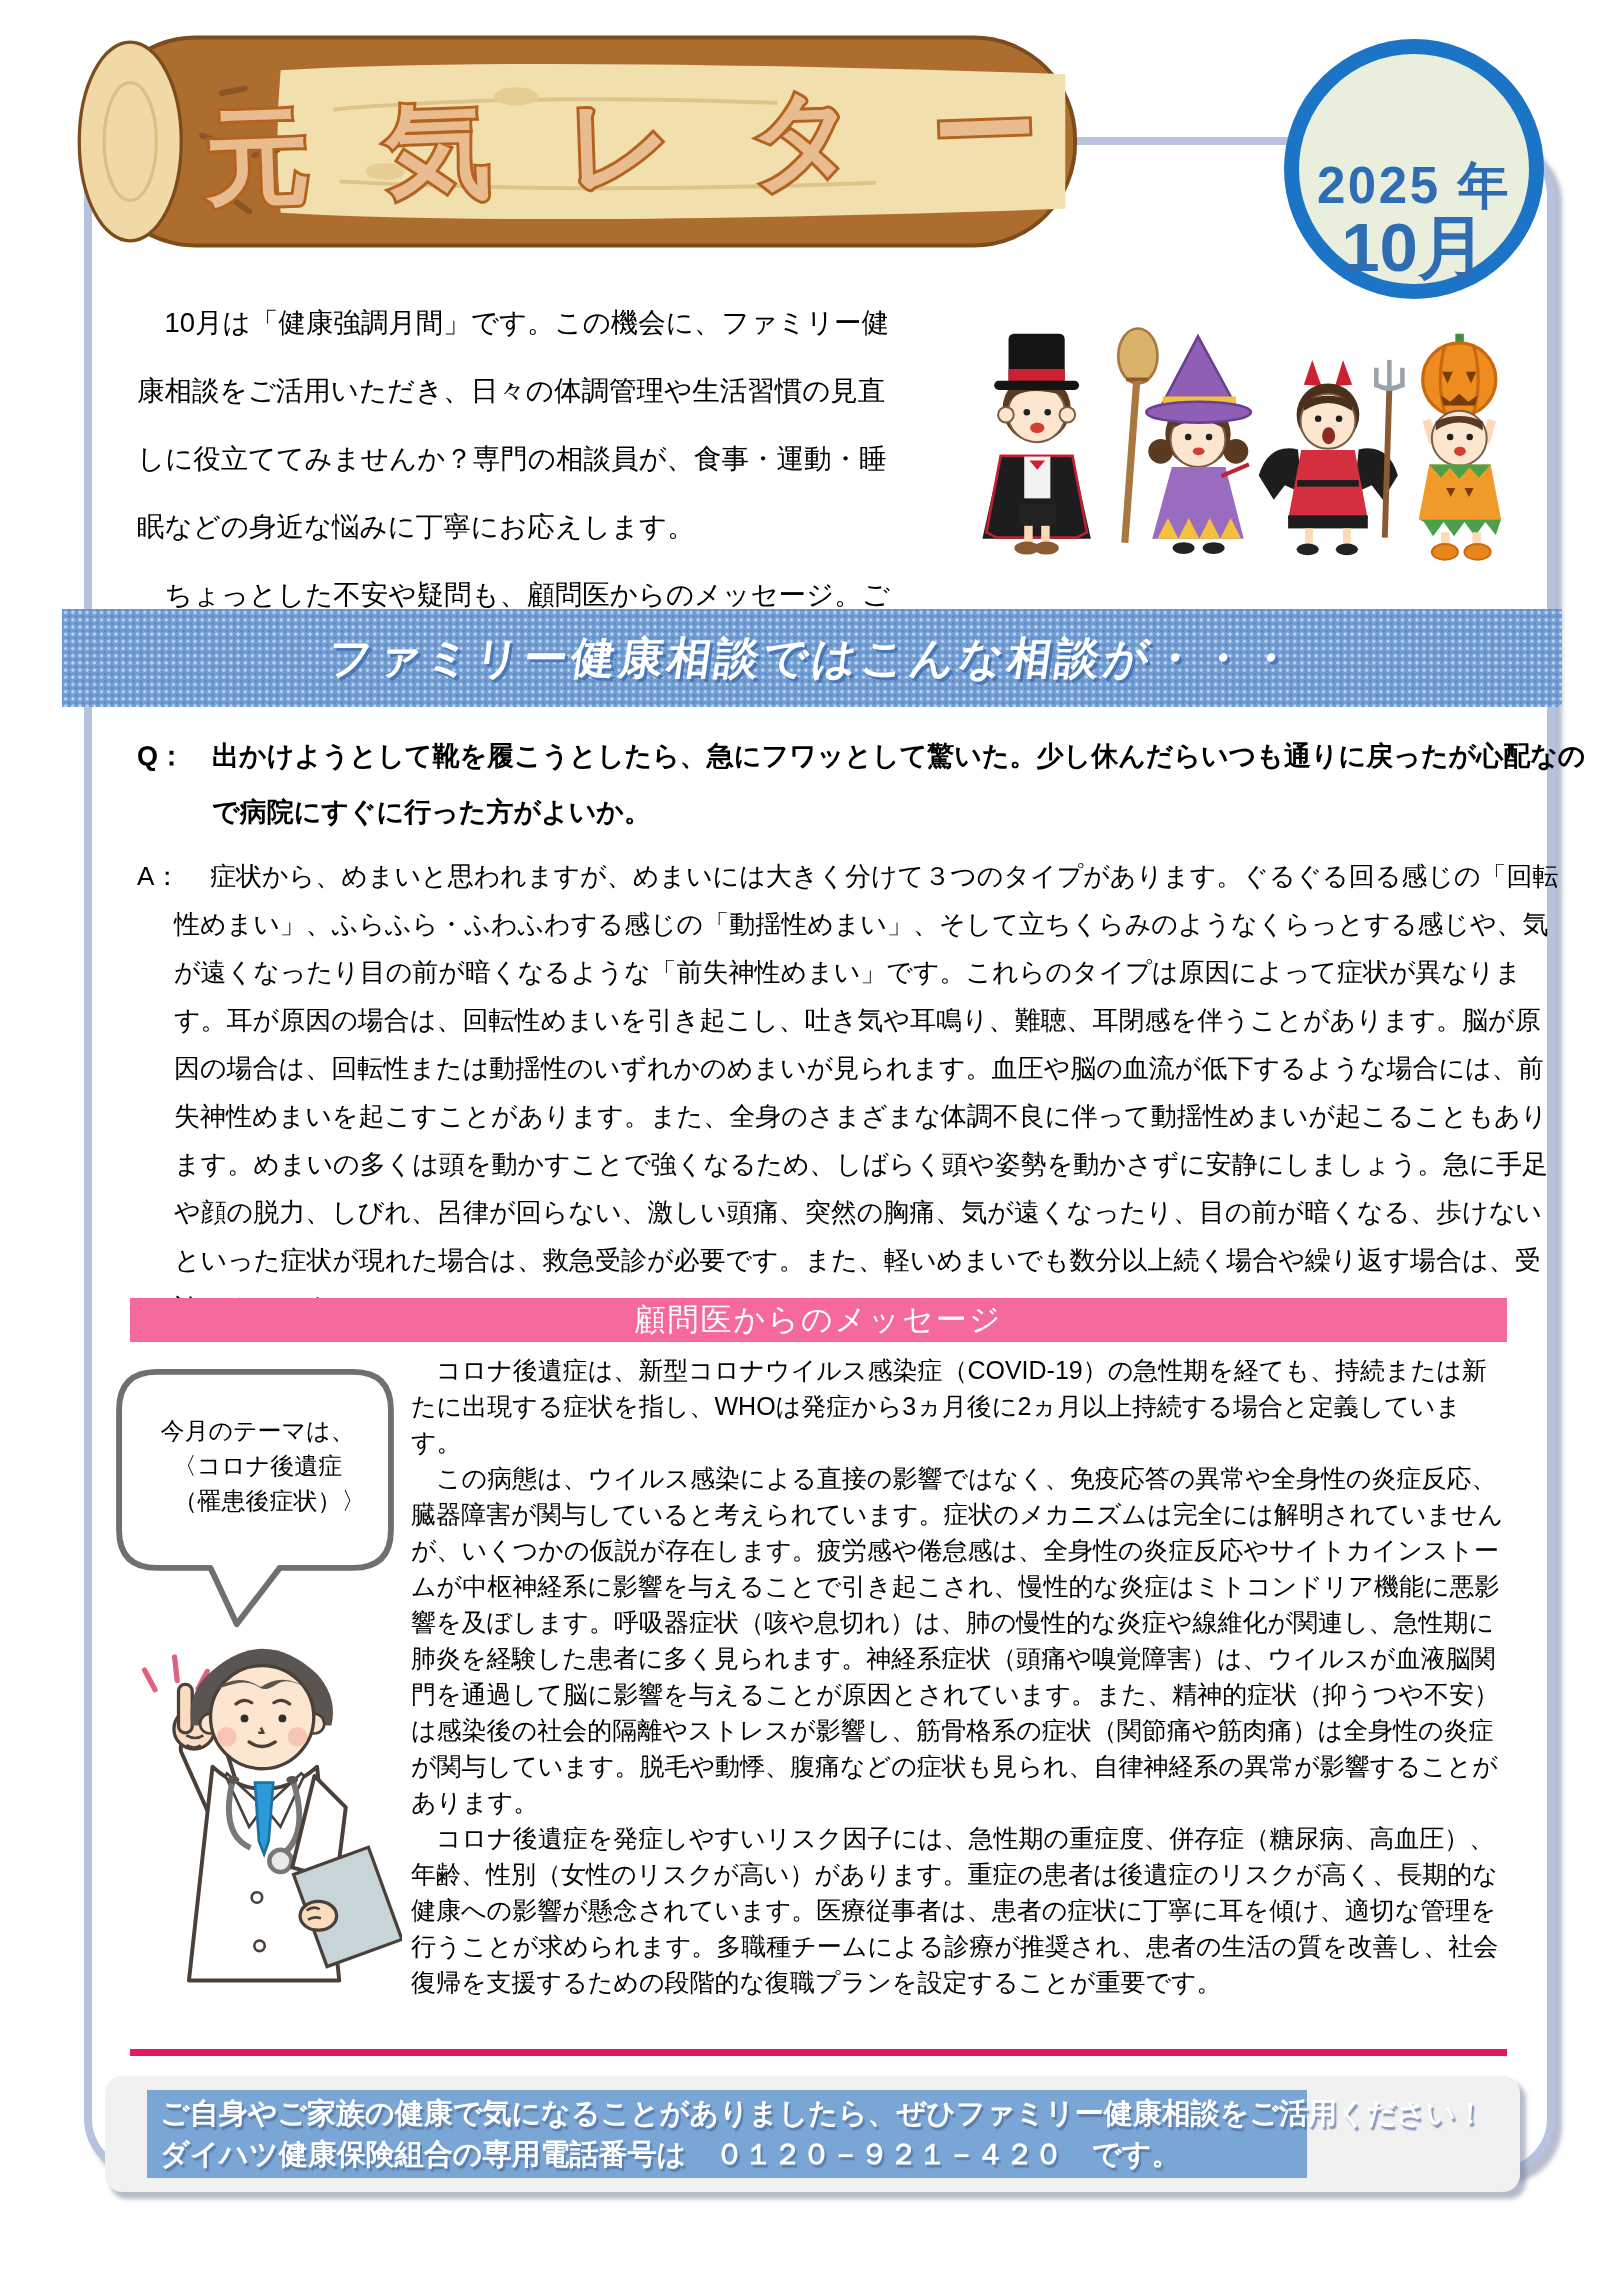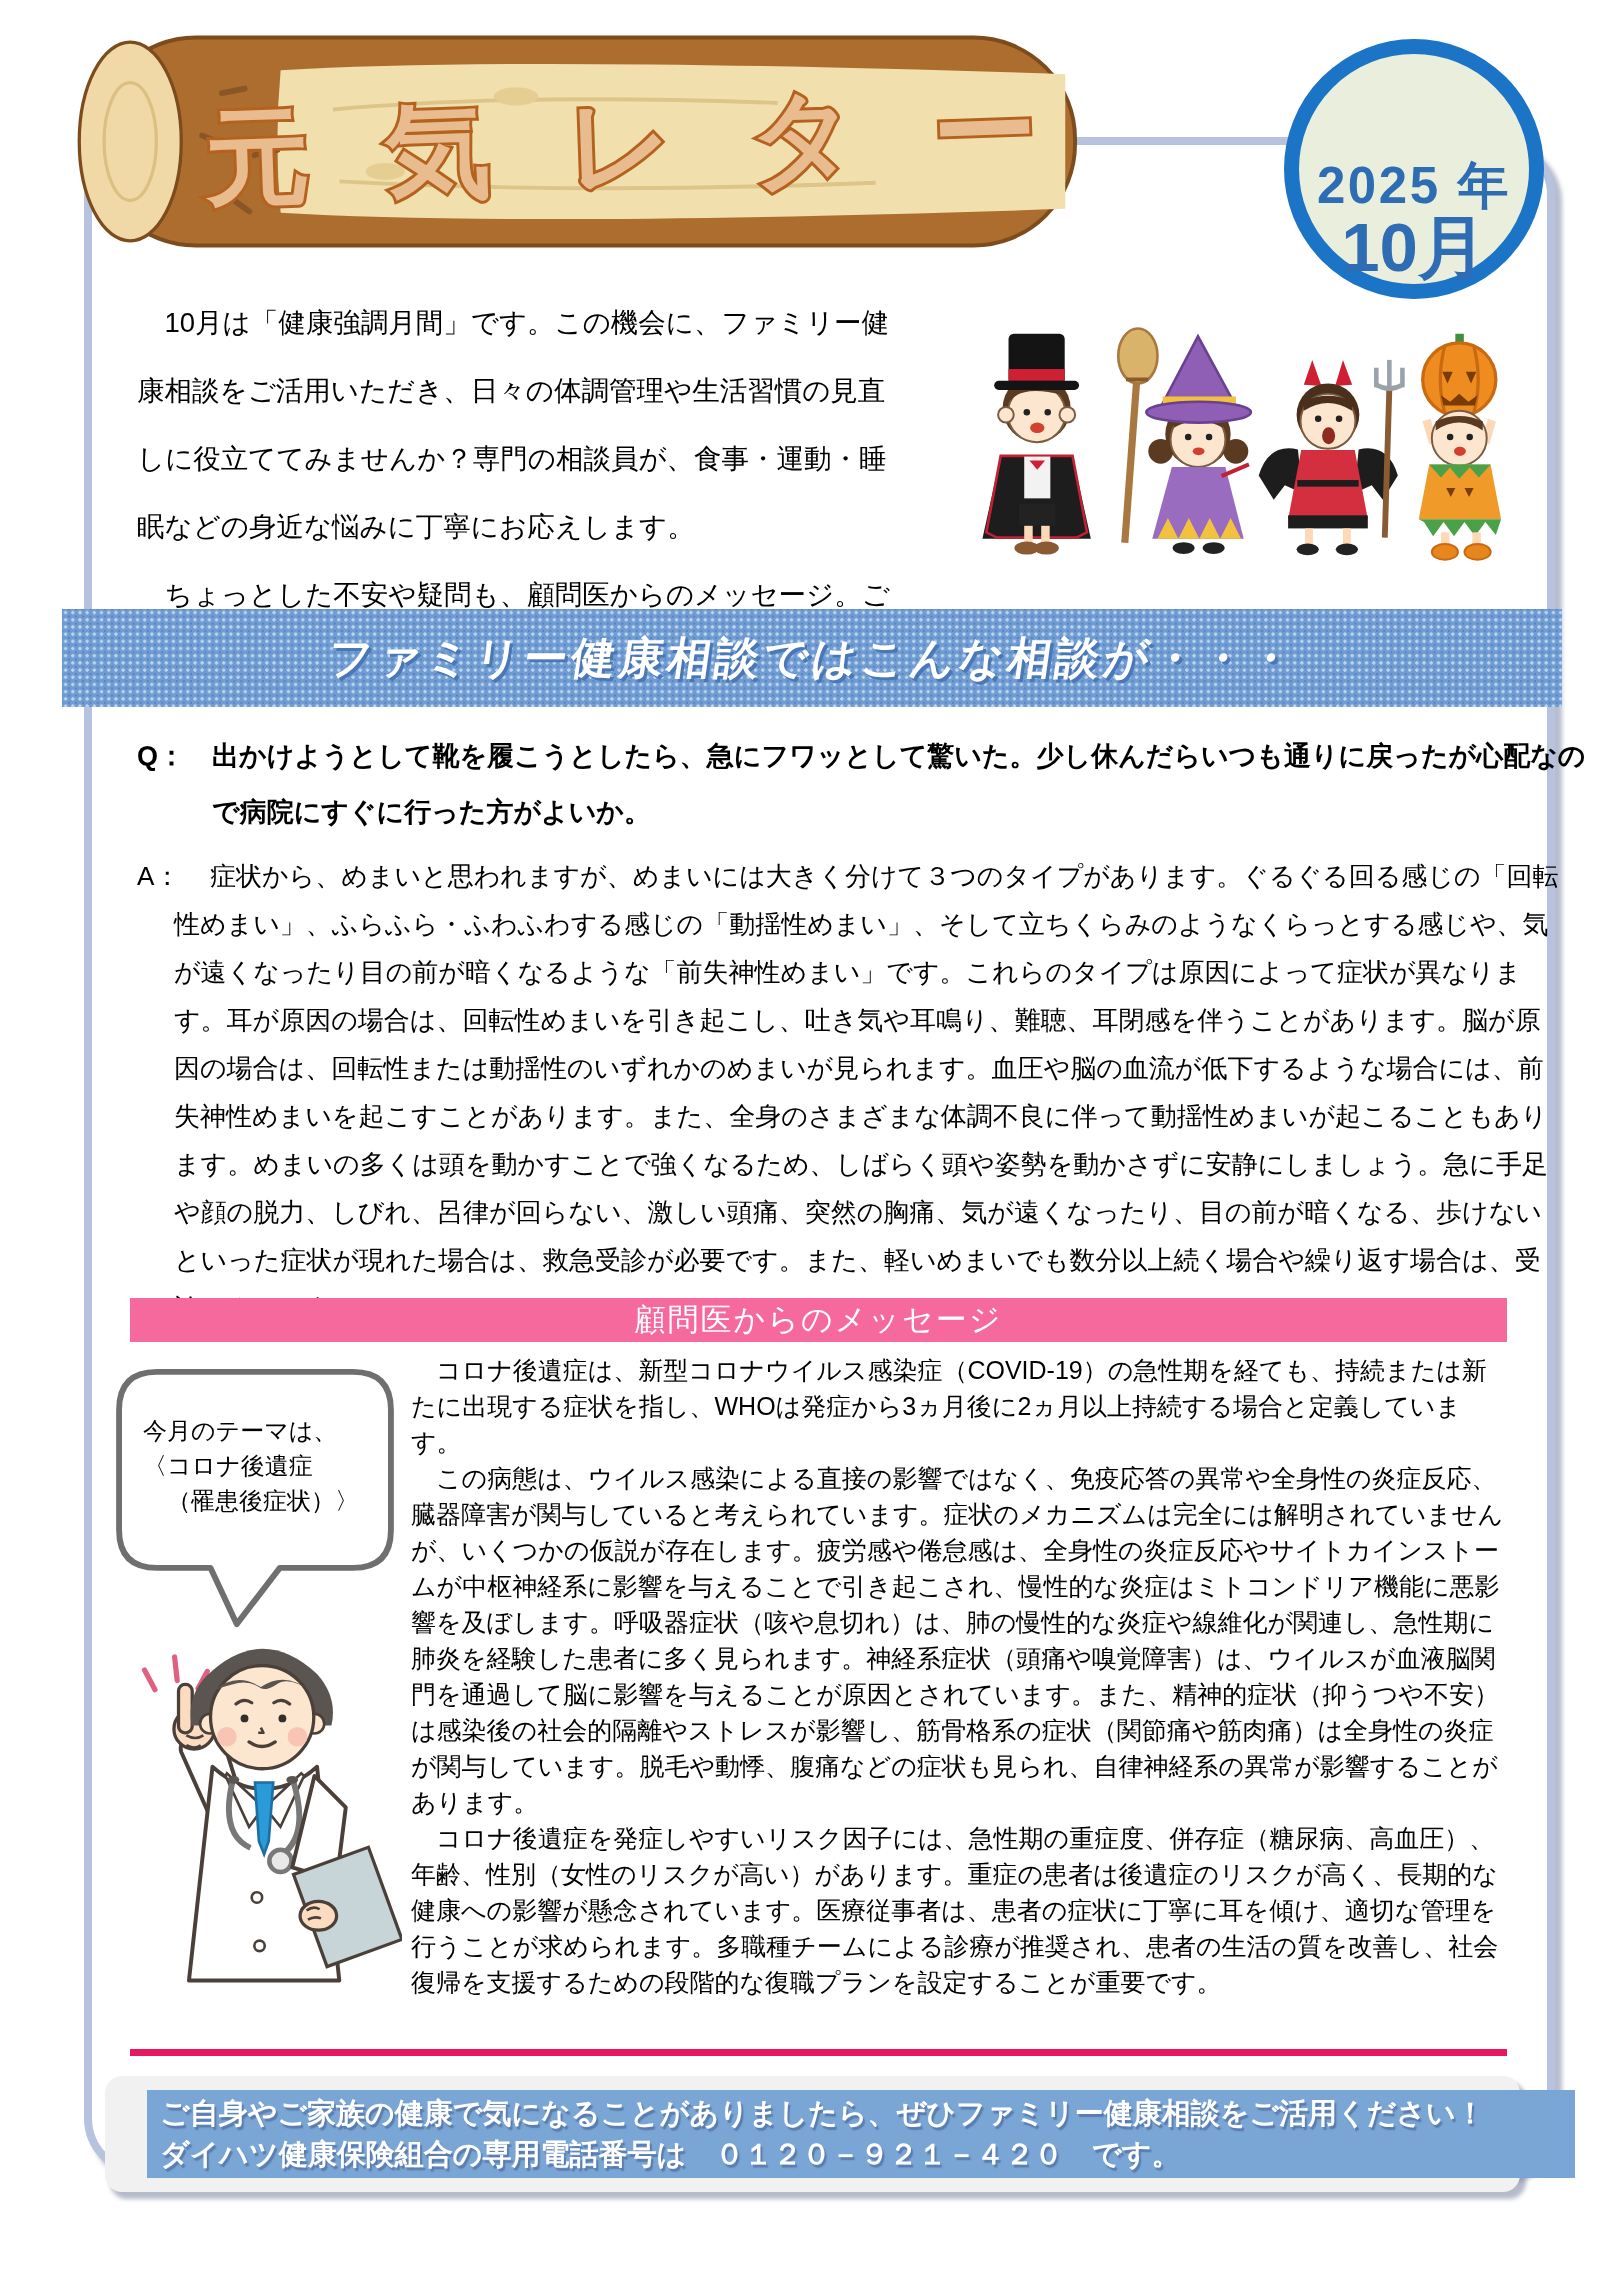--- a/index.html
+++ b/index.html
@@ -35,29 +35,29 @@
   .q-block .lbl{display:inline-block;width:75px;text-indent:0;}
   .a-block{left:137px;top:852px;width:1389px;font-size:26px;line-height:48px;
       padding-left:37px;text-indent:-37px;z-index:3;}
   .a-block .lbl{display:inline-block;width:73px;text-indent:0;}
   
   .msg-banner{left:130px;top:1298px;width:1377px;height:44px;background:#f5699d;z-index:3;
       display:flex;align-items:center;justify-content:center;}
   .msg-banner span{color:#fff;font-size:31px;letter-spacing:2px;font-weight:500;}
   .bubble-svg{left:111px;top:1364px;width:288px;height:281px;z-index:3;}
   .bubble-text{left:143px;top:1413px;width:229px;font-size:24px;line-height:35px;
-      white-space:pre-line;z-index:4;}
+      white-space:pre-line;z-index:4;text-align:center;}
   .doctor{left:121px;top:1611px;width:281px;height:373px;z-index:3;}
   .message{left:411px;top:1352px;width:1098px;font-size:25px;line-height:36px;z-index:3;}
   .message p{margin:0;}
   .divider{left:130px;top:2049px;width:1377px;height:6.5px;background:#e8185e;z-index:4;}
   
   .footer-box{left:105px;top:2076px;width:1415px;height:116px;background:#f1f1f2;
       border-radius:17px;box-shadow:5.9px 6.5px 4.6px rgba(110,120,150,.5);z-index:6;}
-  .footer-blue{position:absolute;left:42px;top:14.4px;width:1428px;height:88px;background:#7aa6d5;
+  .footer-blue{position:absolute;left:42px;top:14.4px;width:1160px;height:88px;background:#7aa6d5;
       display:flex;flex-direction:column;justify-content:center;padding-left:13px;box-sizing:border-box;}
   .footer-blue div{color:#fff;font-size:29px;font-weight:bold;line-height:41px;
       text-shadow:2px 2.6px 1.3px rgba(70,100,150,.65);white-space:nowrap;}
 </style>
 </head>
 <body>
 
 <div class="page">
 
   <div class="abs frame"></div>

